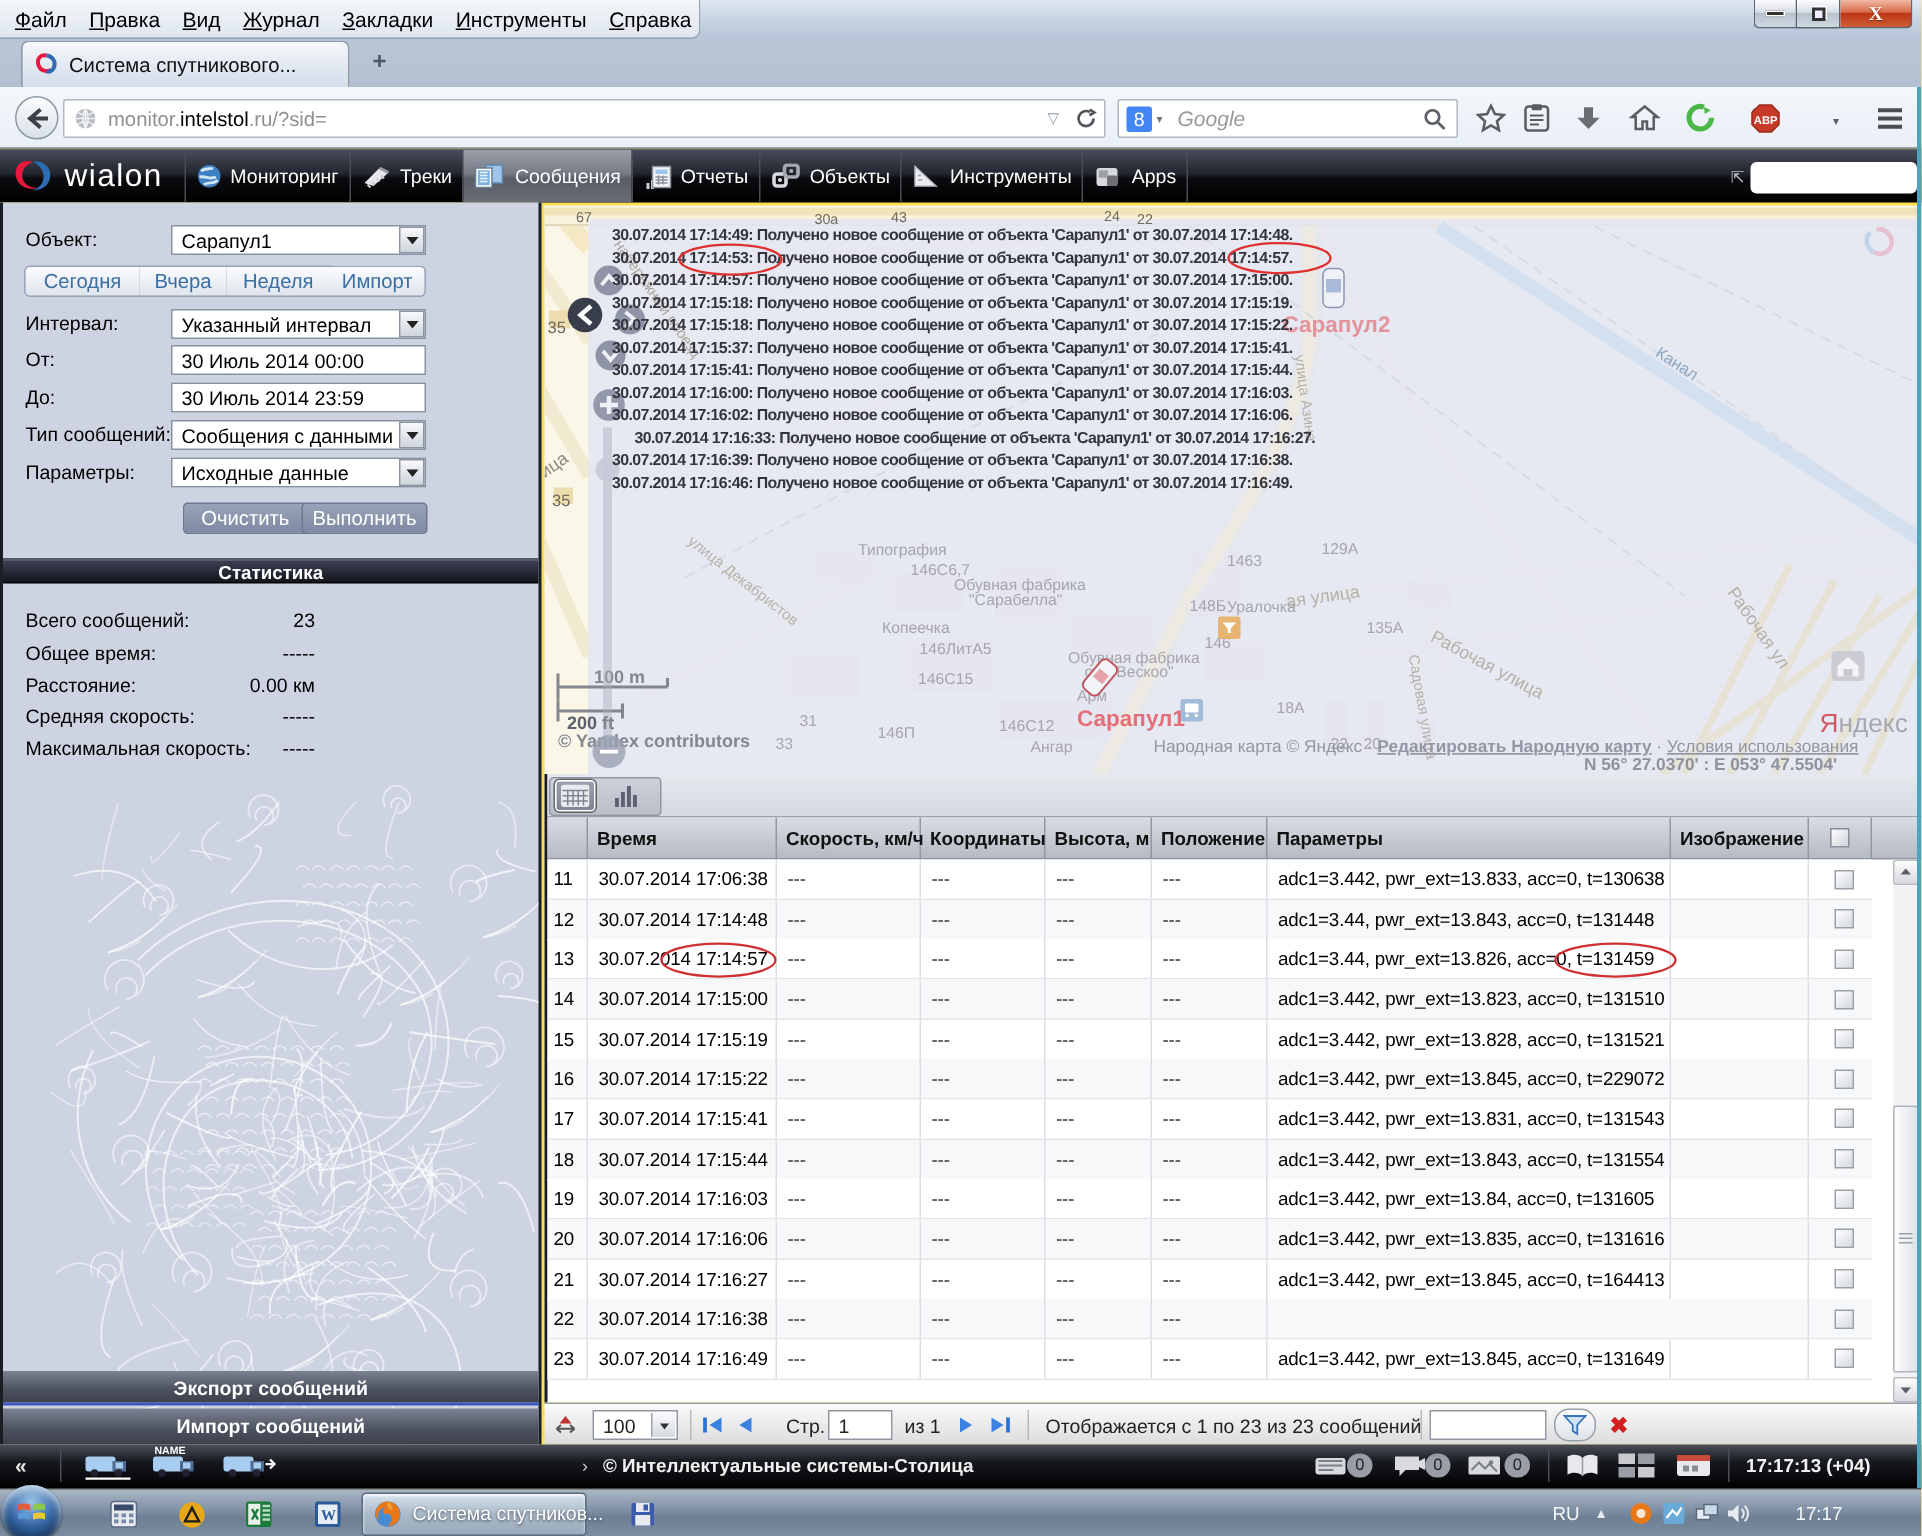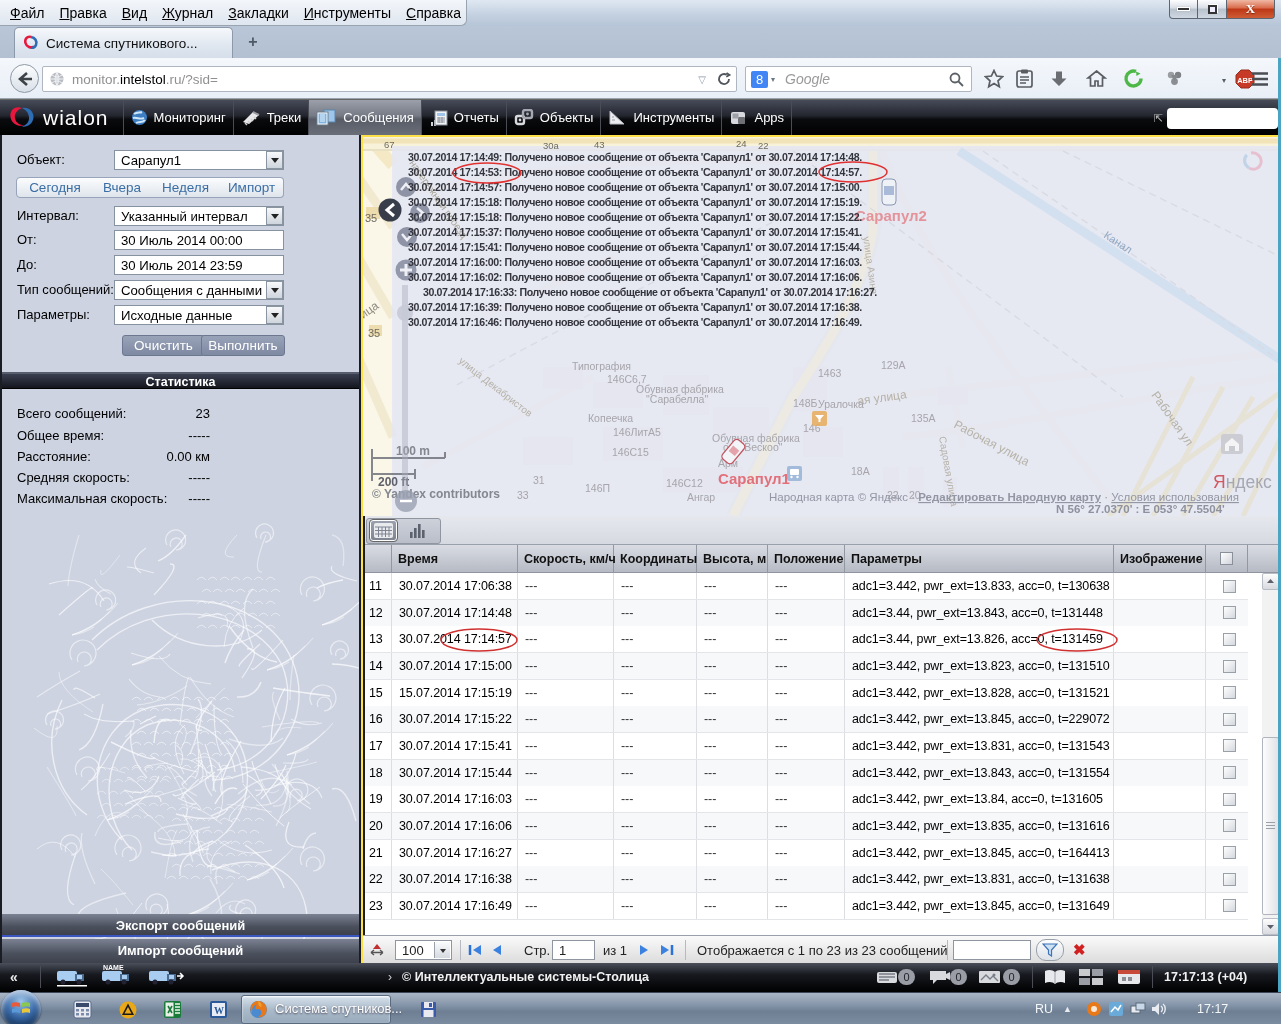--- a/index.html
+++ b/index.html
@@ -197,21 +197,21 @@
   <div class="abs" style="left:1123px;top:68px;"><svg width="21" height="21" viewBox="0 0 21 21">
         <path d="M18 10.5 A7.5 7.5 0 1 1 13 3.4" fill="none" stroke="#4db848" stroke-width="3.4"></path>
         <path d="M13 3.4 L17.5 5.5 L13.5 8 Z" fill="#4db848"></path>
       </svg></div>
   <div class="abs" style="left:1165px;top:70px;"><svg width="19" height="18" viewBox="0 0 19 18">
         <circle cx="6" cy="5" r="3.2" fill="#9a9da2"></circle>
         <circle cx="13" cy="5" r="3.2" fill="#7d8085"></circle>
         <circle cx="9.5" cy="11.5" r="3.4" fill="#8b8e93"></circle>
         <path d="M6 5 L13 5 L9.5 11.5 Z" fill="#85888d"></path>
       </svg></div>
-  <div class="abs" style="left:1234px;top:68px;"><svg width="22" height="22" viewBox="0 0 22 22">
+  <div class="abs" style="left:1166px;top:68px;"><svg width="22" height="22" viewBox="0 0 22 22">
         <path d="M7 2 h8 l5 5 v8 l-5 5 H7 l-5 -5 V7 Z" fill="#c83a28" stroke="#9a2a1a"></path>
         <text x="3.2" y="14.5" font-size="7.5" font-weight="bold" fill="#fff" font-family="Liberation Sans">ABP</text>
       </svg></div>
   <div class="abs" style="left:1222px;top:76px;color:#5a5e63;font-size:8px;">▾</div>
   <div class="abs" style="left:1251px;top:71px;"><svg width="18" height="16" viewBox="0 0 18 16">
         <path d="M1 2.5 h16 M1 8 h16 M1 13.5 h16" stroke="#4a4e53" stroke-width="2.6"></path>
       </svg></div>
   <div class="abs" id="whead">
     <div id="wlogo">
       <svg width="28" height="25" viewBox="0 0 28 25" style="margin-right:7px;">
@@ -962,21 +962,21 @@
       <div class="td" style="left:332px;width:71px;color:#333;">---</div>
       <div class="td" style="left:403px;width:77px;color:#333;">---</div>
       <div class="td" style="left:480px;width:269px;">adc1=3.442, pwr_ext=13.823, acc=0, t=131510</div>
       <div class="td" style="left:749px;width:92px;"></div>
       <div class="td" style="left:841px;width:42px;border-right:none;">
           <span style="margin-left:10px;width:13px;height:13px;background:linear-gradient(135deg,#ffffff,#d4d8de);border:1px solid #9aa0a8;display:inline-block;"></span>
         </div>
     </div>
     <div class="tr" style="top:163.6px;background:#ffffff;">
       <div class="td" style="left:0;width:27px;padding-left:4px;">15</div>
-      <div class="td" style="left:27px;width:126px;">15.07.2014 17:15:19</div>
+      <div class="td" style="left:27px;width:126px;">30.07.2014 17:15:19</div>
       <div class="td" style="left:153px;width:96px;color:#333;">---</div>
       <div class="td" style="left:249px;width:83px;color:#333;">---</div>
       <div class="td" style="left:332px;width:71px;color:#333;">---</div>
       <div class="td" style="left:403px;width:77px;color:#333;">---</div>
       <div class="td" style="left:480px;width:269px;">adc1=3.442, pwr_ext=13.828, acc=0, t=131521</div>
       <div class="td" style="left:749px;width:92px;"></div>
       <div class="td" style="left:841px;width:42px;border-right:none;">
           <span style="margin-left:10px;width:13px;height:13px;background:linear-gradient(135deg,#ffffff,#d4d8de);border:1px solid #9aa0a8;display:inline-block;"></span>
         </div>
     </div>
@@ -1058,21 +1058,20 @@
           <span style="margin-left:10px;width:13px;height:13px;background:linear-gradient(135deg,#ffffff,#d4d8de);border:1px solid #9aa0a8;display:inline-block;"></span>
         </div>
     </div>
     <div class="tr" style="top:350.1px;background:#f7f8fa;">
       <div class="td" style="left:0;width:27px;padding-left:4px;">22</div>
       <div class="td" style="left:27px;width:126px;">30.07.2014 17:16:38</div>
       <div class="td" style="left:153px;width:96px;color:#333;">---</div>
       <div class="td" style="left:249px;width:83px;color:#333;">---</div>
       <div class="td" style="left:332px;width:71px;color:#333;">---</div>
       <div class="td" style="left:403px;width:77px;color:#333;">---</div>
-      <div class="td" style="left:480px;width:269px;">adc1=3.442, pwr_ext=13.831, acc=0, t=131638</div>
       <div class="td" style="left:749px;width:92px;"></div>
       <div class="td" style="left:841px;width:42px;border-right:none;">
           <span style="margin-left:10px;width:13px;height:13px;background:linear-gradient(135deg,#ffffff,#d4d8de);border:1px solid #9aa0a8;display:inline-block;"></span>
         </div>
     </div>
     <div class="tr" style="top:376.8px;background:#ffffff;">
       <div class="td" style="left:0;width:27px;padding-left:4px;">23</div>
       <div class="td" style="left:27px;width:126px;">30.07.2014 17:16:49</div>
       <div class="td" style="left:153px;width:96px;color:#333;">---</div>
       <div class="td" style="left:249px;width:83px;color:#333;">---</div>

